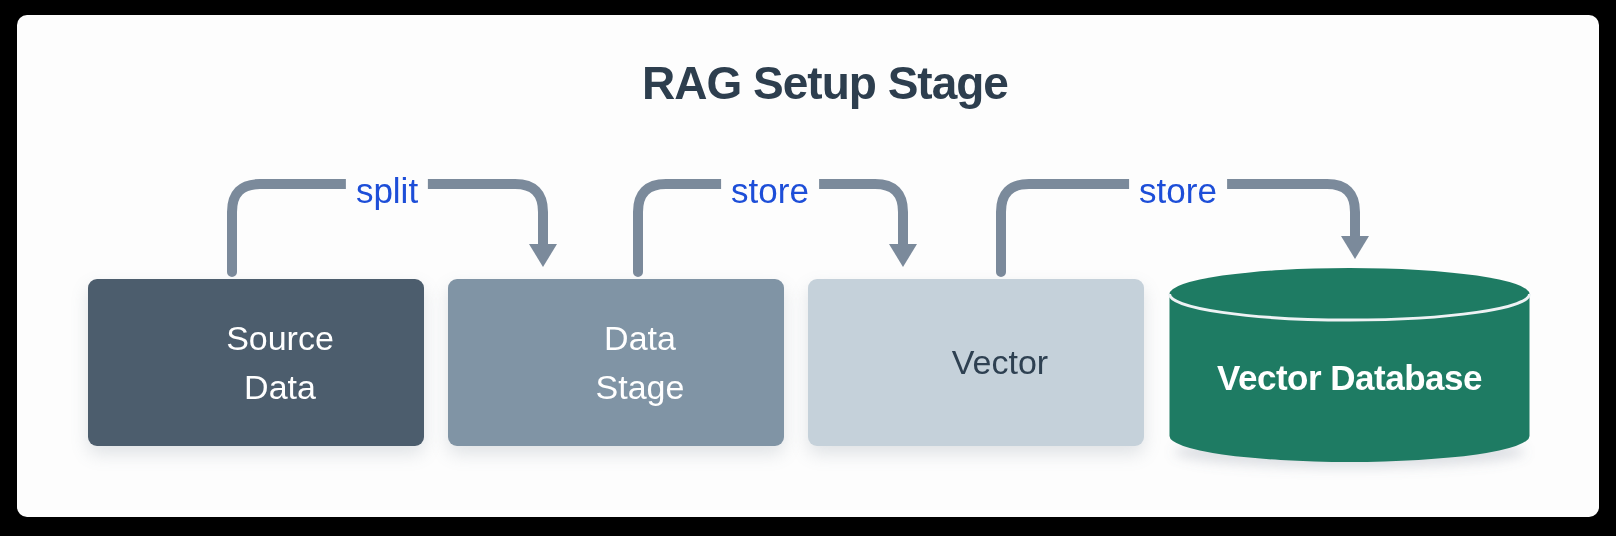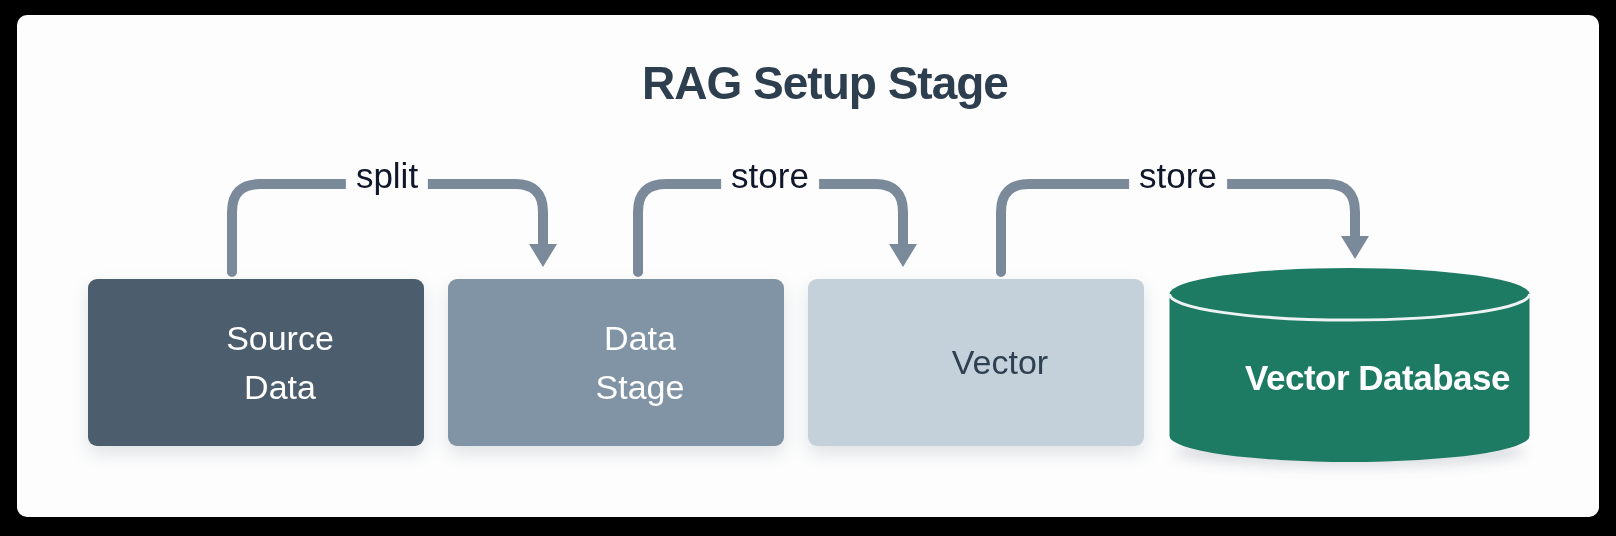--- a/index.html
+++ b/index.html
@@ -27,27 +27,27 @@
     font-size:34px;line-height:49px;text-align:center;
     box-shadow:0 8px 18px rgba(105,120,135,0.20);
     padding-left:48px;
   }
   .node-1{left:88px}
   .node-2{left:448px}
   .node-3{left:808px}
   .cyl-label{
     position:absolute;left:1169px;top:353px;width:361px;height:50px;
     line-height:50px;text-align:center;
-    font-size:35px;font-weight:bold;letter-spacing:-0.5px;margin-left:28px;
+    font-size:35px;font-weight:bold;letter-spacing:-0.5px;
   }
   .edge-label{
-    position:absolute;top:153px;height:46px;line-height:46px;
+    position:absolute;top:168px;height:46px;line-height:46px;
     transform:translateX(-50%);
     background:#fdfdfd;padding:0 10px;
-    font-size:35px;color:#0f172a;white-space:nowrap;
+    font-size:35px;color:#1d4ed8;white-space:nowrap;
   }
   .el-1{left:387px}
   .el-2{left:770px}
   .el-3{left:1178px}
 </style>
 </head>
 <body>
 
 <div class="canvas"></div>
 

